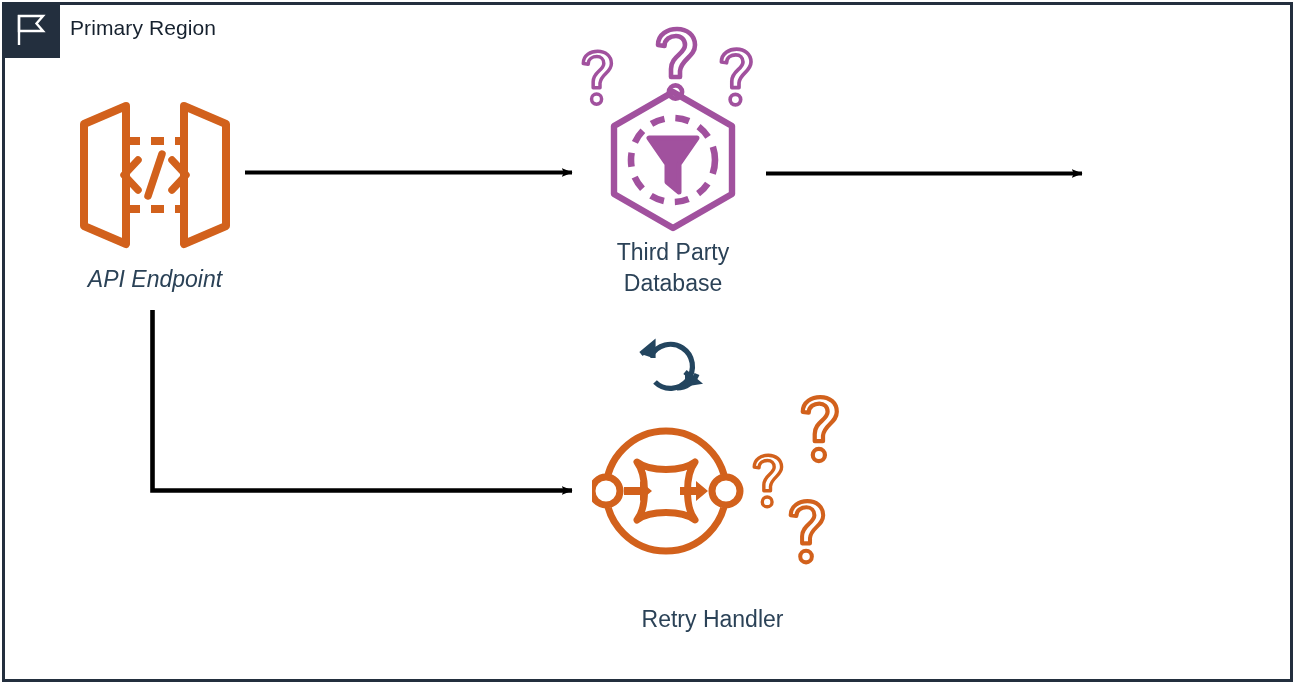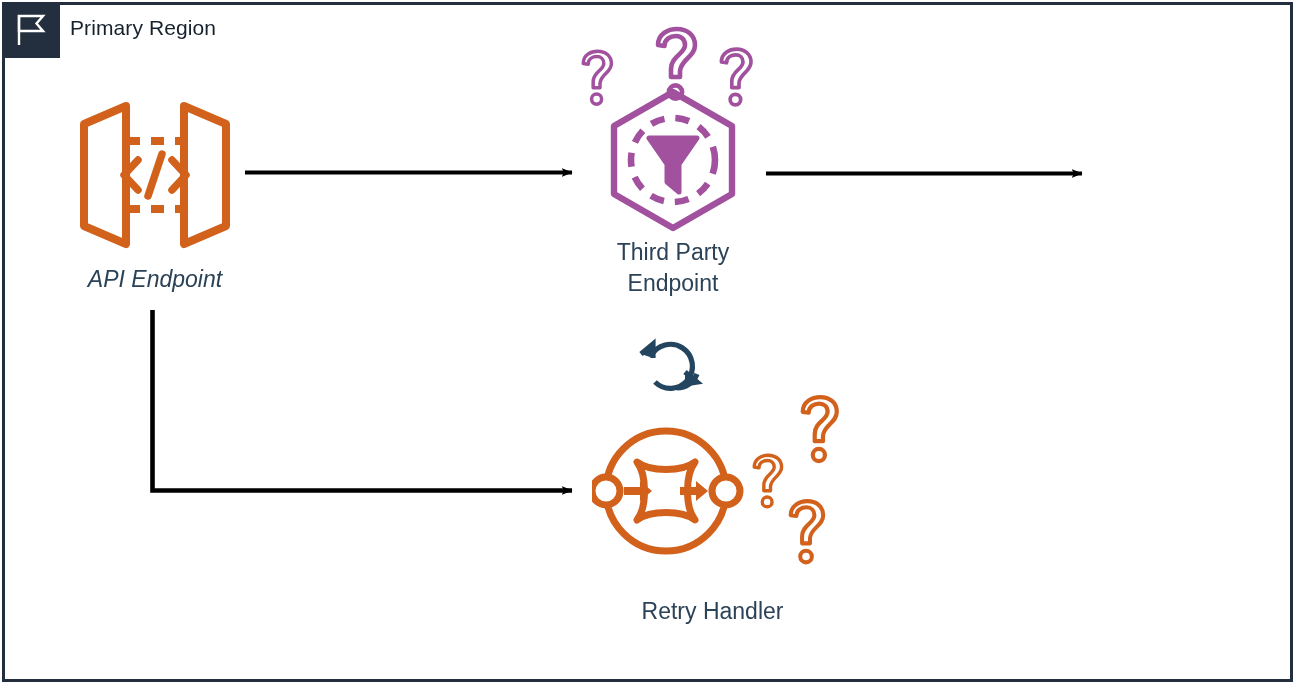--- a/index.html
+++ b/index.html
@@ -86,21 +86,21 @@
   
   #node-api        { left: 74px;   top: 96px;  width: 162px; height: 158px; font-style: italic; }
   #node-thirdparty { left: 567px;  top: 24px;  width: 212px; height: 212px; }
   #node-database   { left: 1108px; top: 108px; width: 122px; height: 132px; }
   #node-retry      { left: 592px;  top: 392px; width: 262px; height: 180px; }
   #node-retryloop  { left: 637px;  top: 338px; width: 76px;  height: 56px;  }
 
   #node-thirdparty .node-label { top: 100%; margin-top: 1px; }
   #node-api .node-label        { top: 100%; margin-top: 10px; }
   #node-database .node-label   { top: 100%; margin-top: 14px; }
-  #node-retry .node-label      { top: 100%; margin-top: 24px; left: 46%; }
+  #node-retry .node-label      { top: 100%; margin-top: 32px; left: 46%; }
 </style>
 </head>
 <body>
 
 <div id="canvas">
 
   <div class="region-border"></div>
 
   <div class="region-badge">
     <svg width="34" height="36" viewBox="0 0 34 36">
@@ -173,21 +173,21 @@
 
       <path d="M106,86 L165,120 L165,188 L106,222 L47,188 L47,120 Z" fill="none" stroke="#A1519E" stroke-width="6.4" stroke-linejoin="round" transform="translate(0,-18)"></path>
 
       <circle cx="106" cy="136" r="42" fill="none" stroke="#A1519E" stroke-width="6.6" stroke-dasharray="14 11" stroke-linecap="butt"></circle>
 
       <g>
         <path d="M82,114 L130,114 L112,140 L112,168 L100,158 L100,140 Z" fill="#A1519E" stroke="#A1519E" stroke-width="5" stroke-linejoin="round"></path>
       </g>
     </svg>
     <div class="node-label">Third Party
-Endpoint</div>
+Database</div>
   </div>
 
 
   <div class="node" id="node-retryloop">
     <svg class="node-icon" width="76" height="56" viewBox="0 0 76 56">
       <g fill="none" stroke="#23455F" stroke-width="5.2" stroke-linecap="butt" stroke-linejoin="miter">
         <path d="M14,18 A22,22 0 1 1 18,44"></path>
         <polyline points="4,16 16,6 16,20" fill="#23455F" stroke-linejoin="miter"></polyline>
       </g>
       <g fill="none" stroke="#23455F" stroke-width="5.2" stroke-linecap="butt">

